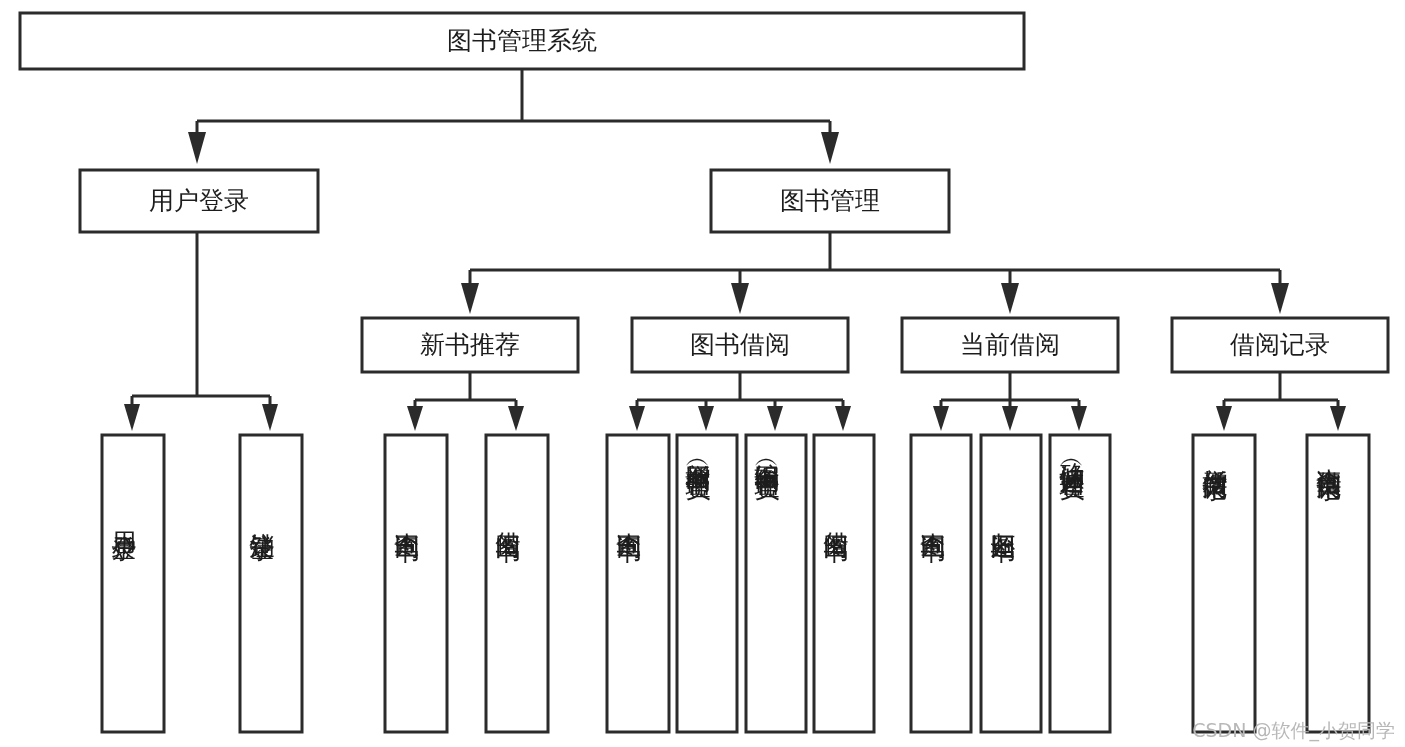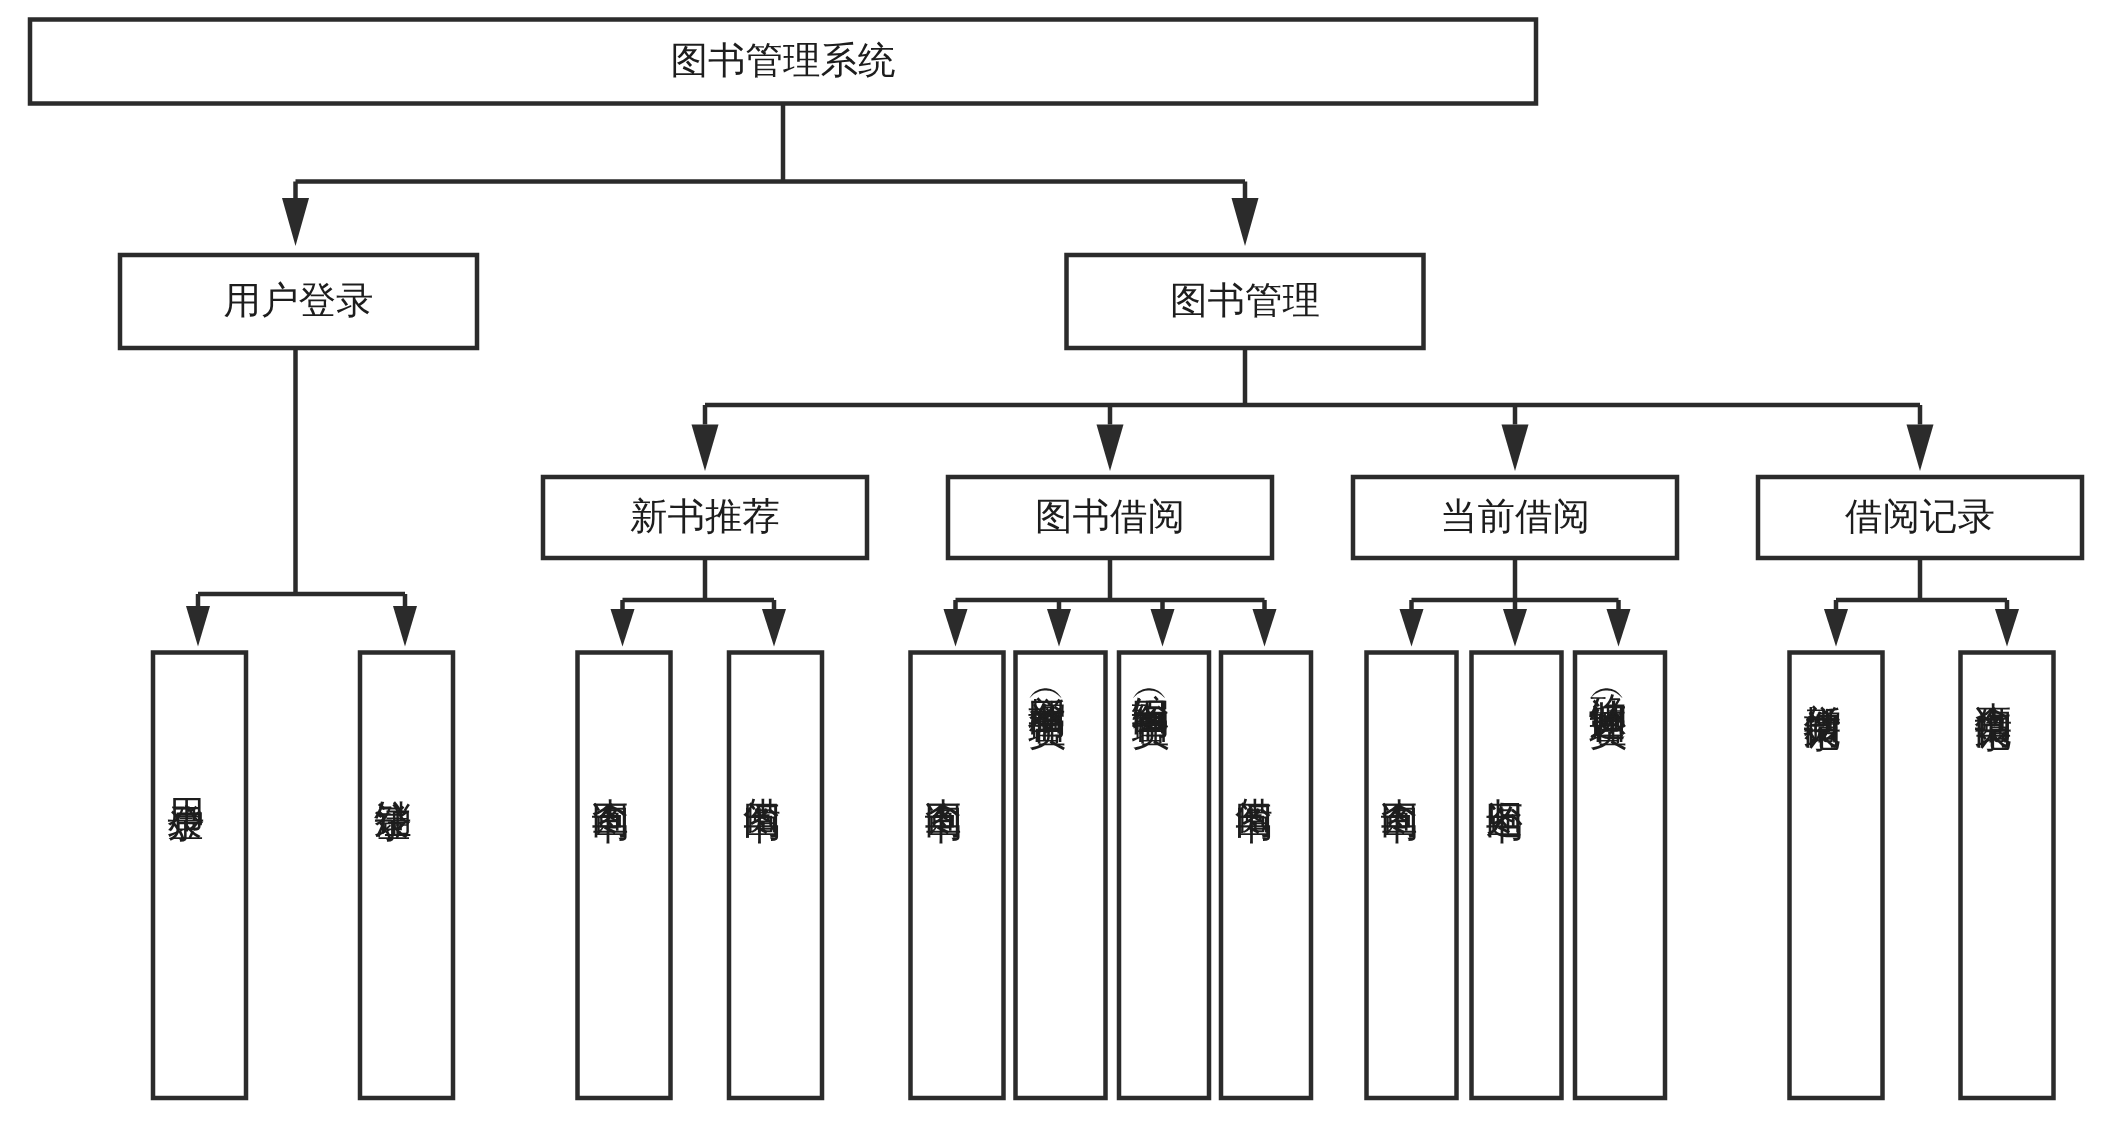--- a/index.html
+++ b/index.html
@@ -230,14 +230,15 @@
   <div class="leaf-label" style="left:752px; top:443px; height:285px;">编辑图书（管理员）</div>
   <div class="leaf-label" style="left:821px; top:512px; height:200px;">借阅图书</div>
 
   <div class="leaf-label" style="left:918px; top:512px; height:200px;">查询图书</div>
   <div class="leaf-label" style="left:988px; top:512px; height:200px;">归还图书</div>
   <div class="leaf-label" style="left:1057px; top:443px; height:285px;">确认归还（管理员）</div>
 
   <div class="leaf-label" style="left:1200px; top:448px; height:275px;">新增借阅记录</div>
   <div class="leaf-label" style="left:1314px; top:448px; height:275px;">查询借阅记录</div>
 
+  <div class="watermark">CSDN @软件_小贺同学</div>
 
 </div>
 
 </body></html>

